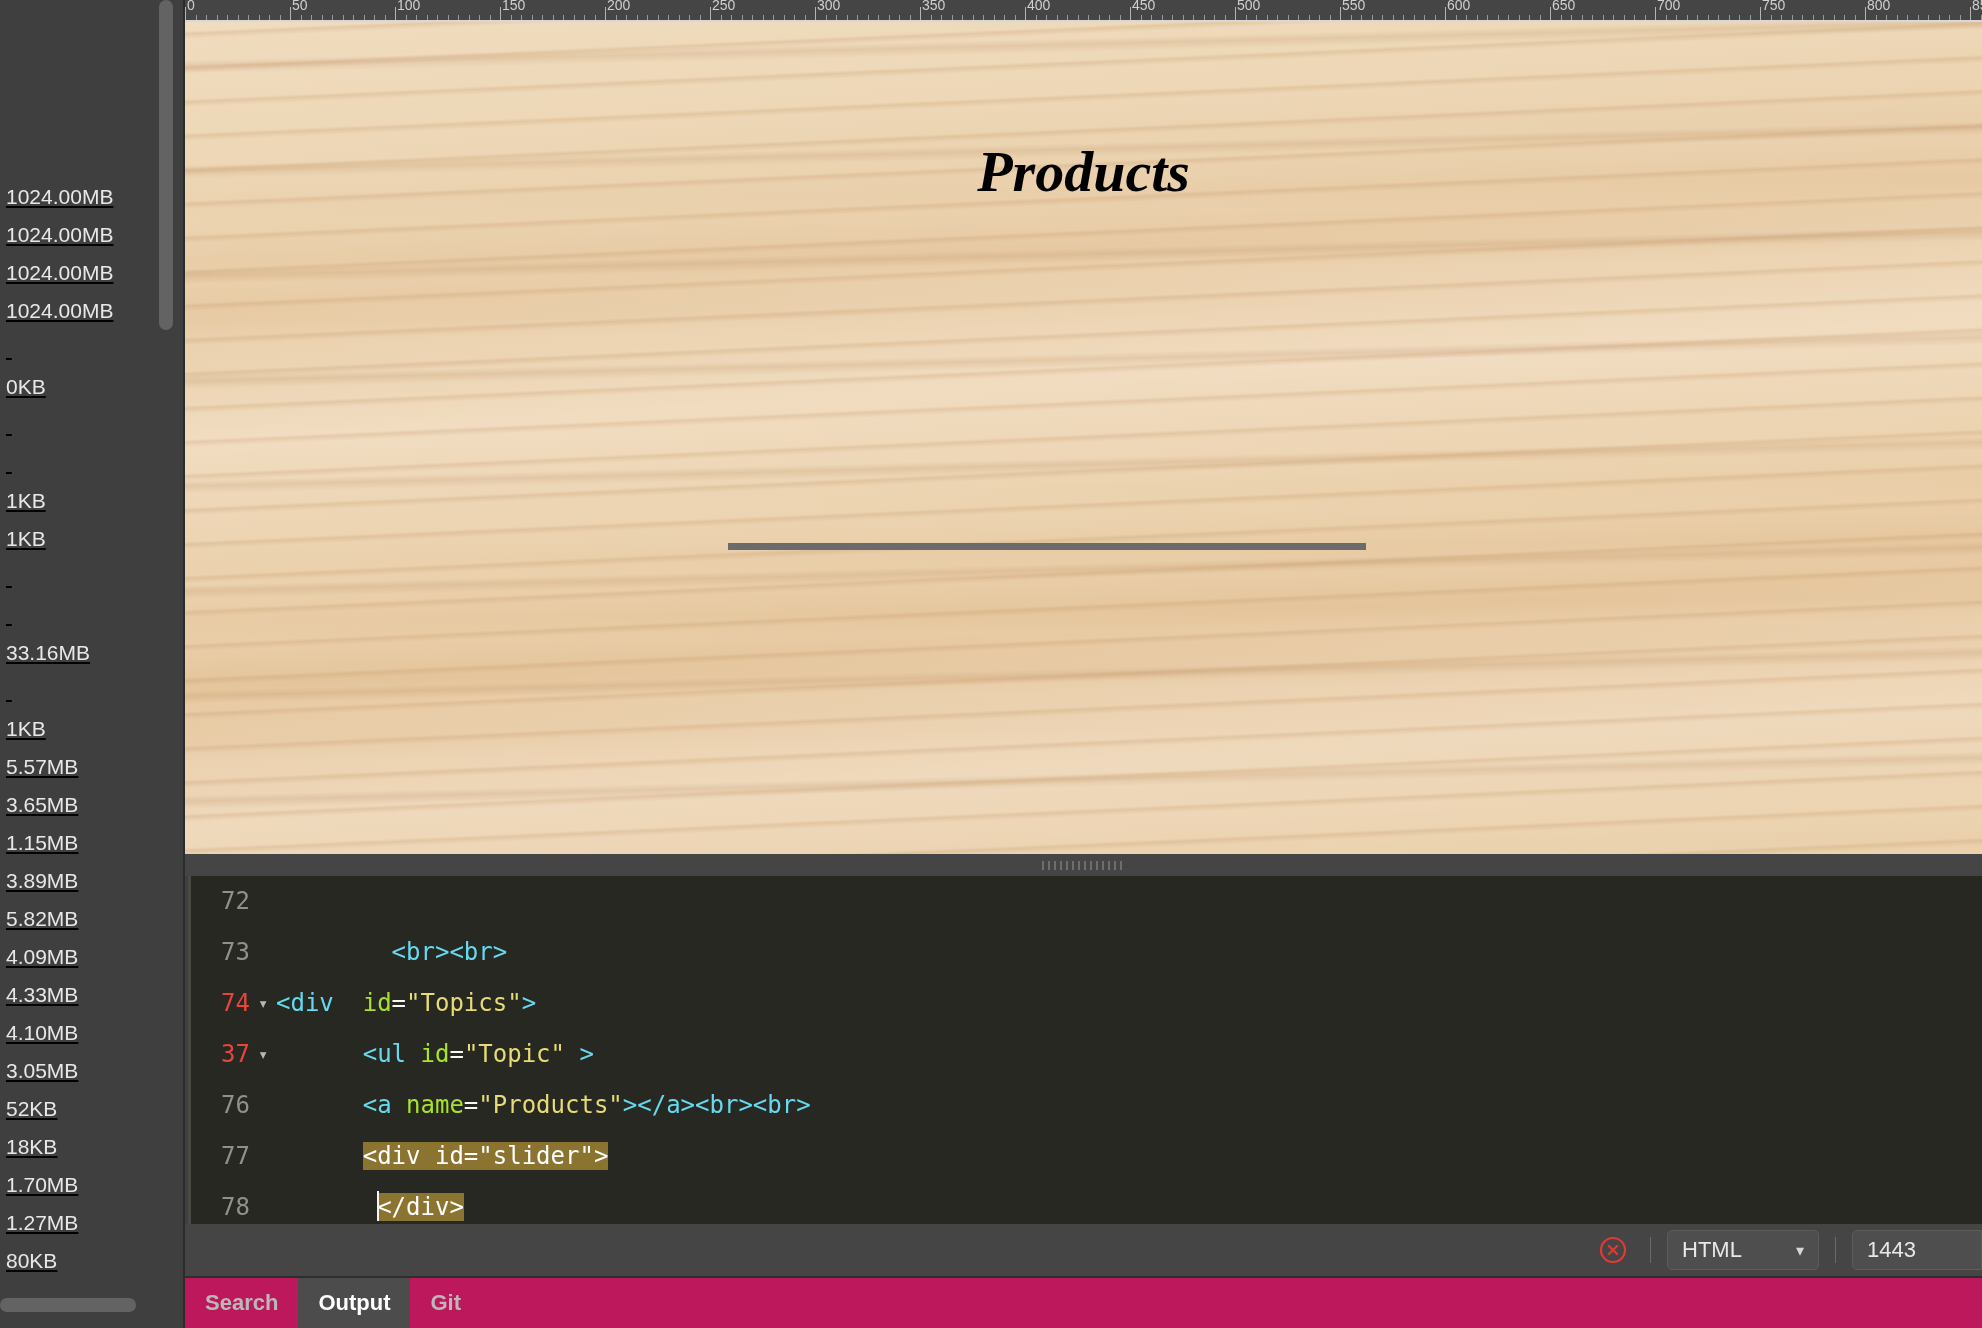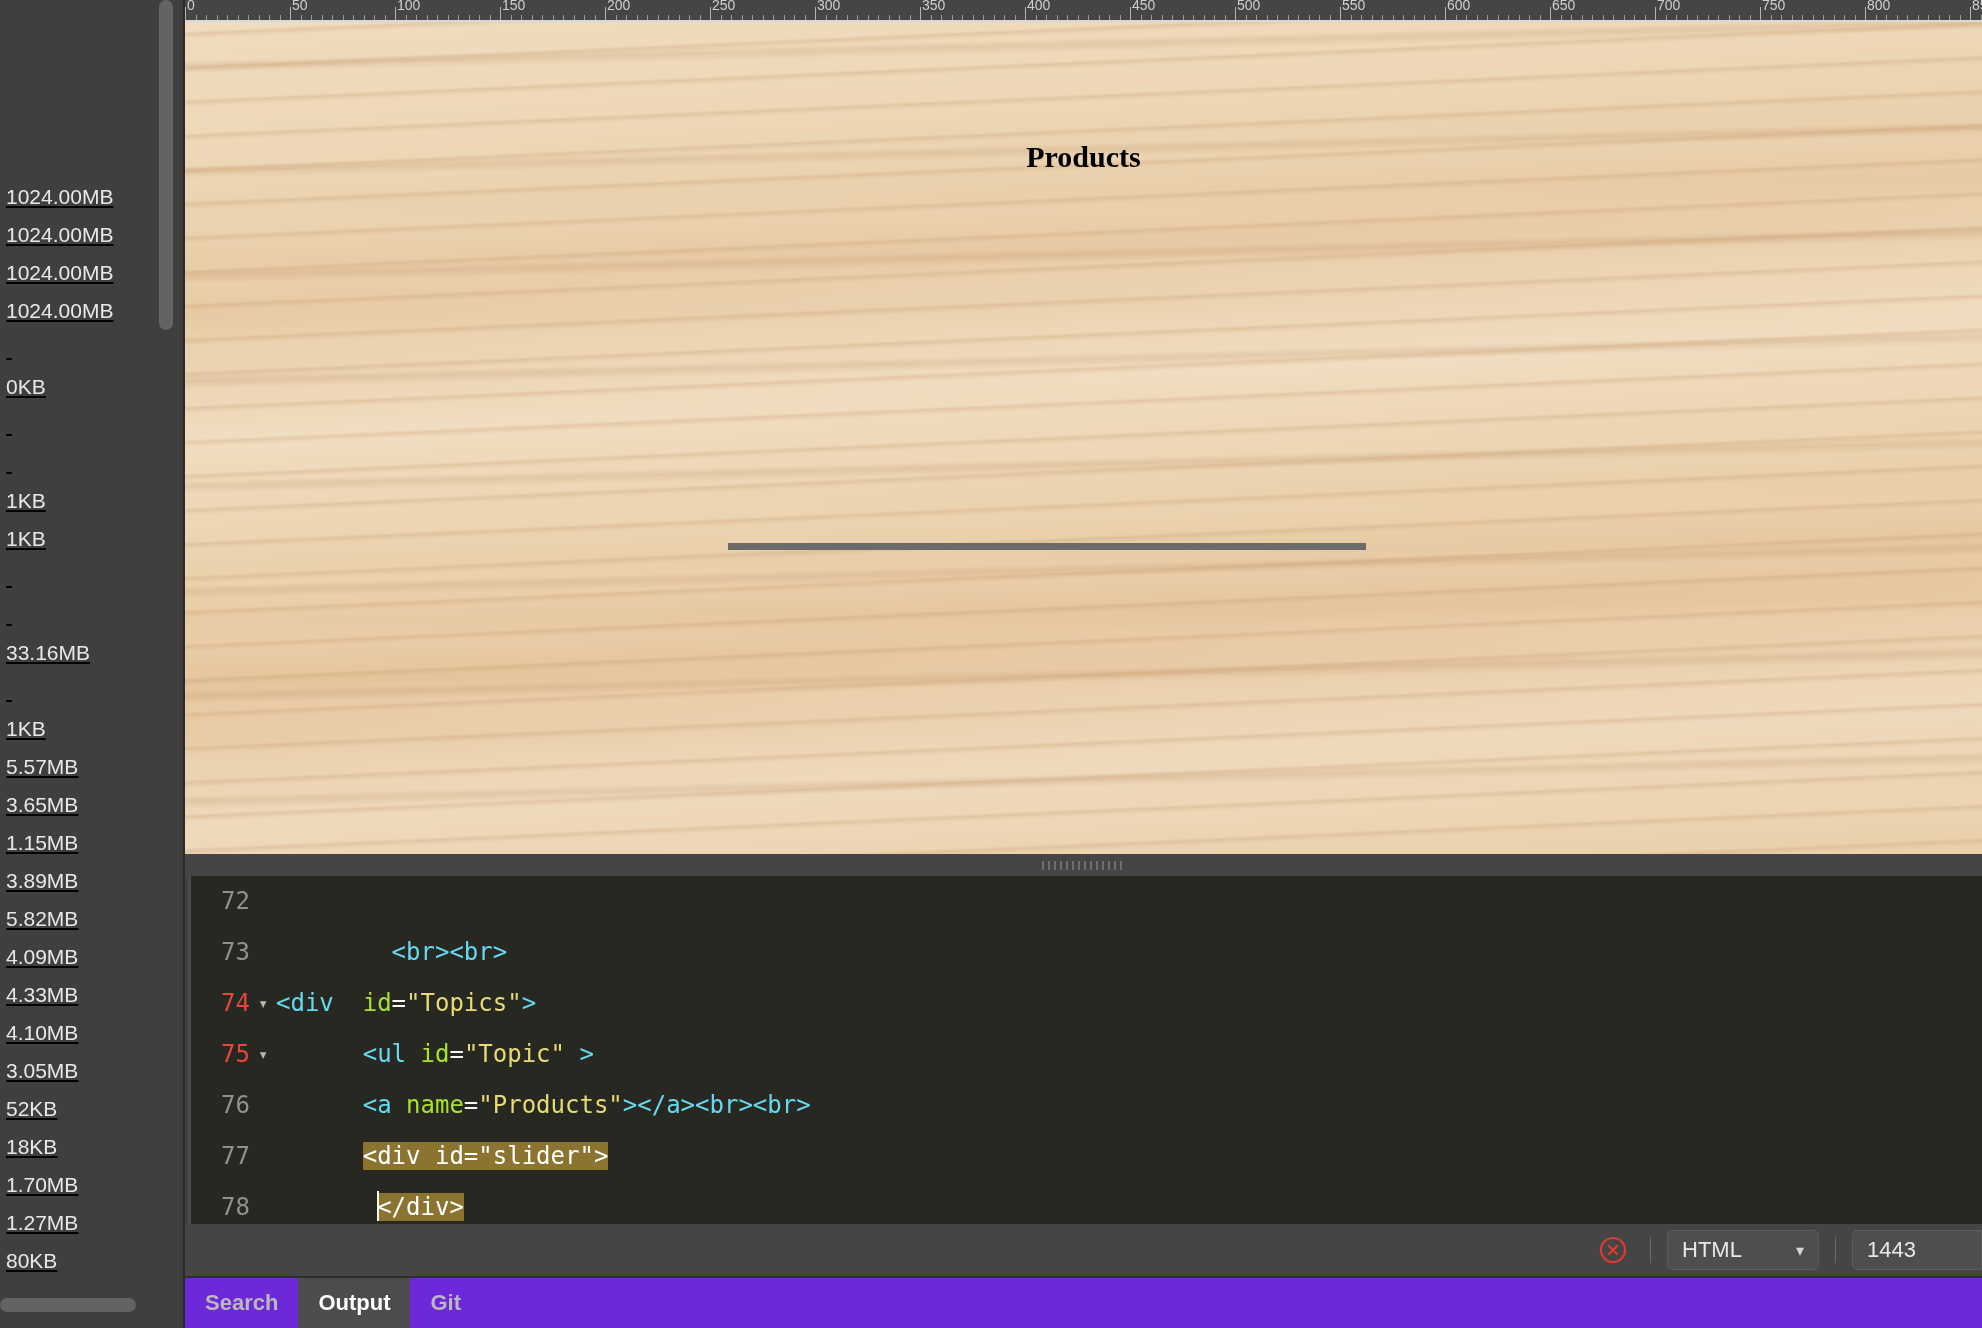--- a/index.html
+++ b/index.html
@@ -136,22 +136,22 @@
         #e9cfa9 100%);
   }
   #preview-inner {
     position: relative;
     width: 100%; height: 100%;
     text-align: center;
   }
   #topics-block { padding-top: 118px; }
   .products-title {
     font-family: "Liberation Serif", "DejaVu Serif", serif;
-    font-weight: bold; 
-    font-size: 30px; color: #000;
+    font-weight: bold; font-style: italic;
+    font-size: 58px; color: #000;
     line-height: 1.1;
   }
   .products-list {
     list-style: none;
     margin-top: 52px;
   }
   .products-list li {
     display: inline;
     font-family: "Liberation Serif", "DejaVu Serif", serif;
     font-weight: bold; font-style: italic;
@@ -261,21 +261,21 @@
     white-space: nowrap;
   }
   .sb-btn .chev { margin-left: 22px; font-size: 16px; color: #d6d6d6; }
   #lang-btn { min-width: 152px; justify-content: space-between; }
   #count-btn { min-width: 130px; margin-right: 0; border-radius: 5px 0 0 5px; }
 
   
   #panel-tabs {
     position: absolute; left: 0; bottom: 0;
     width: 1797px; height: 52px;
-    background: #6d28d9;
+    background: #be185d;
     display: flex; align-items: stretch;
     border-top: 2px solid #2e2e2e;
   }
   .panel-tab {
     display: flex; align-items: center;
     padding: 0 20px;
     color: #b9b9b9;
     font-size: 22px; font-weight: bold;
     font-family: "Liberation Sans", sans-serif;
   }
@@ -543,21 +543,21 @@
     <div id="splitter">
       <div id="splitter-grip"></div>
     </div>
 
     <div id="editor">
       <div id="editor-gutter-shadow"></div>
       <div id="code-lines">
           <div class="code-line"><span class="ln">72</span><span class="fold empty">&nbsp;</span><span class="code-text"><span class="punc"></span></span></div>
           <div class="code-line"><span class="ln">73</span><span class="fold empty">&nbsp;</span><span class="code-text"><span class="txt">        </span><span class="tag">&lt;br&gt;&lt;br&gt;</span></span></div>
           <div class="code-line"><span class="ln mod">74</span><span class="fold">▾</span><span class="code-text"><span class="tag">&lt;div</span><span class="txt">  </span><span class="attr">id</span><span class="punc">=</span><span class="str">"Topics"</span><span class="tag">&gt;</span></span></div>
-          <div class="code-line"><span class="ln mod">75</span><span class="fold">▾</span><span class="code-text"><span class="txt">      </span><span class="tag">&lt;ul</span><span class="txt"> </span><span class="attr">id</span><span class="punc">=</span><span class="str">"Topic"</span><span class="txt"> </span><span class="tag">&gt;</span></span></div>
+          <div class="code-line"><span class="ln mod">37</span><span class="fold">▾</span><span class="code-text"><span class="txt">      </span><span class="tag">&lt;ul</span><span class="txt"> </span><span class="attr">id</span><span class="punc">=</span><span class="str">"Topic"</span><span class="txt"> </span><span class="tag">&gt;</span></span></div>
           <div class="code-line"><span class="ln">76</span><span class="fold empty">&nbsp;</span><span class="code-text"><span class="txt">      </span><span class="tag">&lt;a</span><span class="txt"> </span><span class="attr">name</span><span class="punc">=</span><span class="str">"Products"</span><span class="tag">&gt;&lt;/a&gt;&lt;br&gt;&lt;br&gt;</span></span></div>
           <div class="code-line"><span class="ln">77</span><span class="fold empty">&nbsp;</span><span class="code-text"><span class="txt">      </span><span class="sel">&lt;div id="slider"&gt;</span></span></div>
           <div class="code-line"><span class="ln">78</span><span class="fold empty">&nbsp;</span><span class="code-text"><span class="txt">       </span><span class="caret"></span><span class="sel">&lt;/div&gt;</span></span></div>
         </div>
     </div>
 
     <div id="statusbar">
       <div id="error-icon">
         <svg width="30" height="30" viewBox="0 0 30 30">
           <circle cx="15" cy="15" r="12" fill="none" stroke="#e03a32" stroke-width="2.2"></circle>

